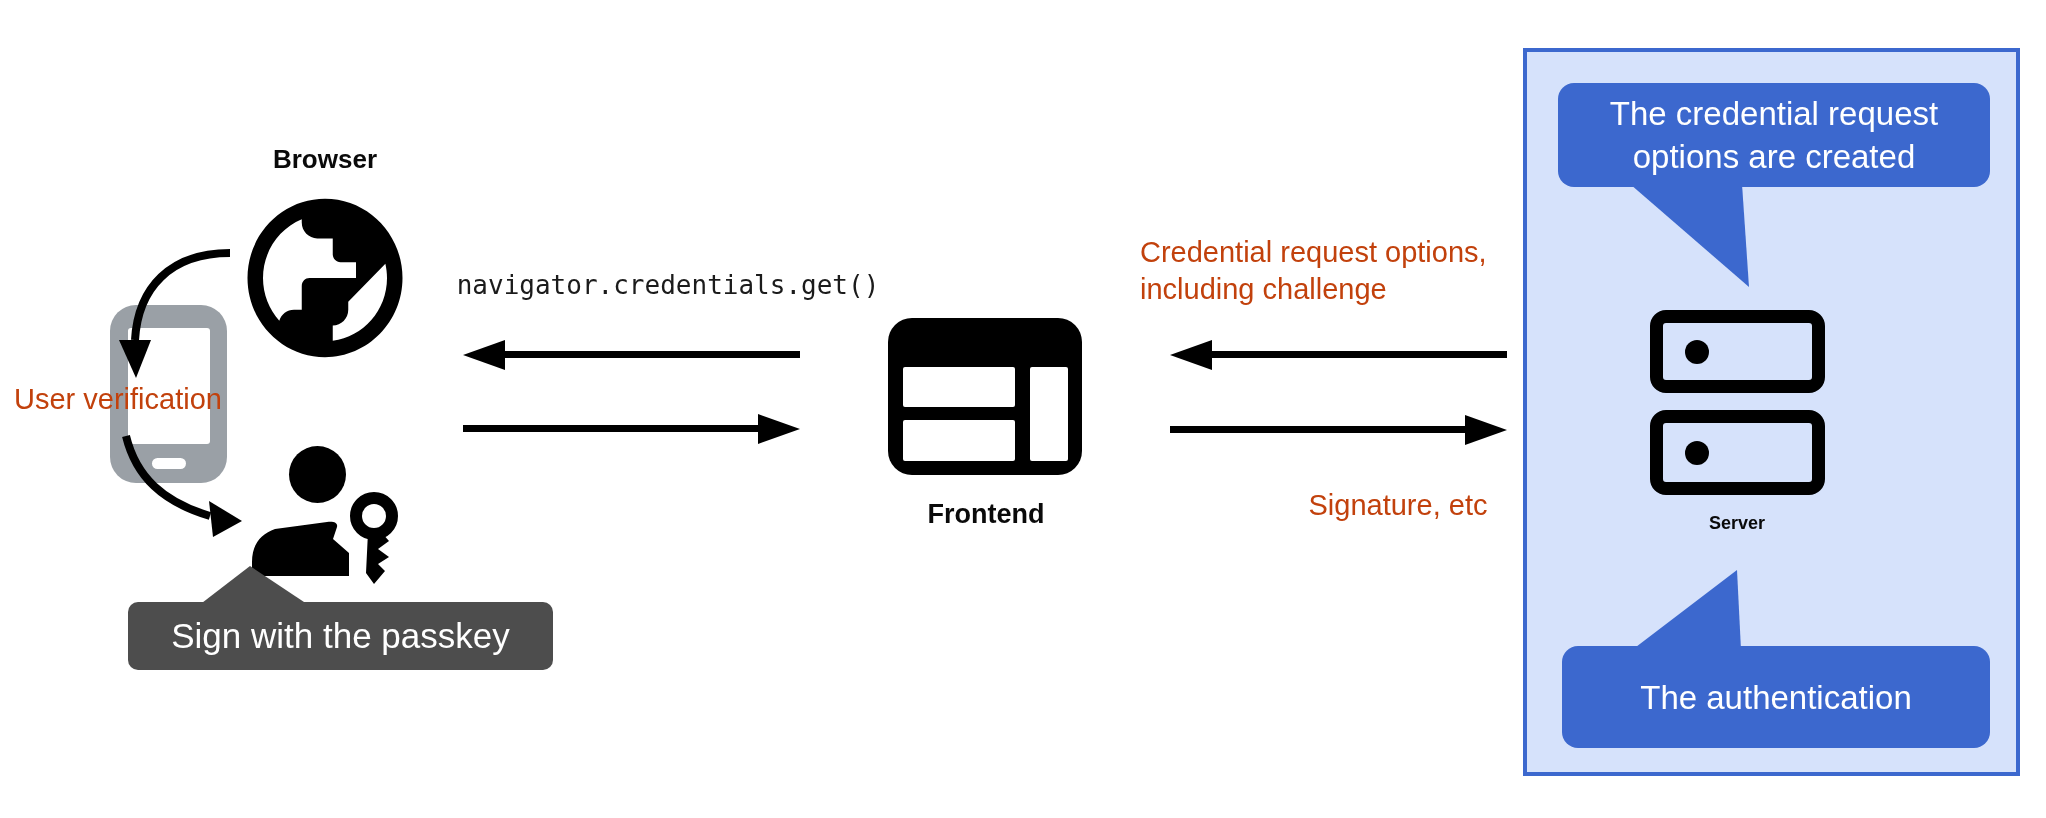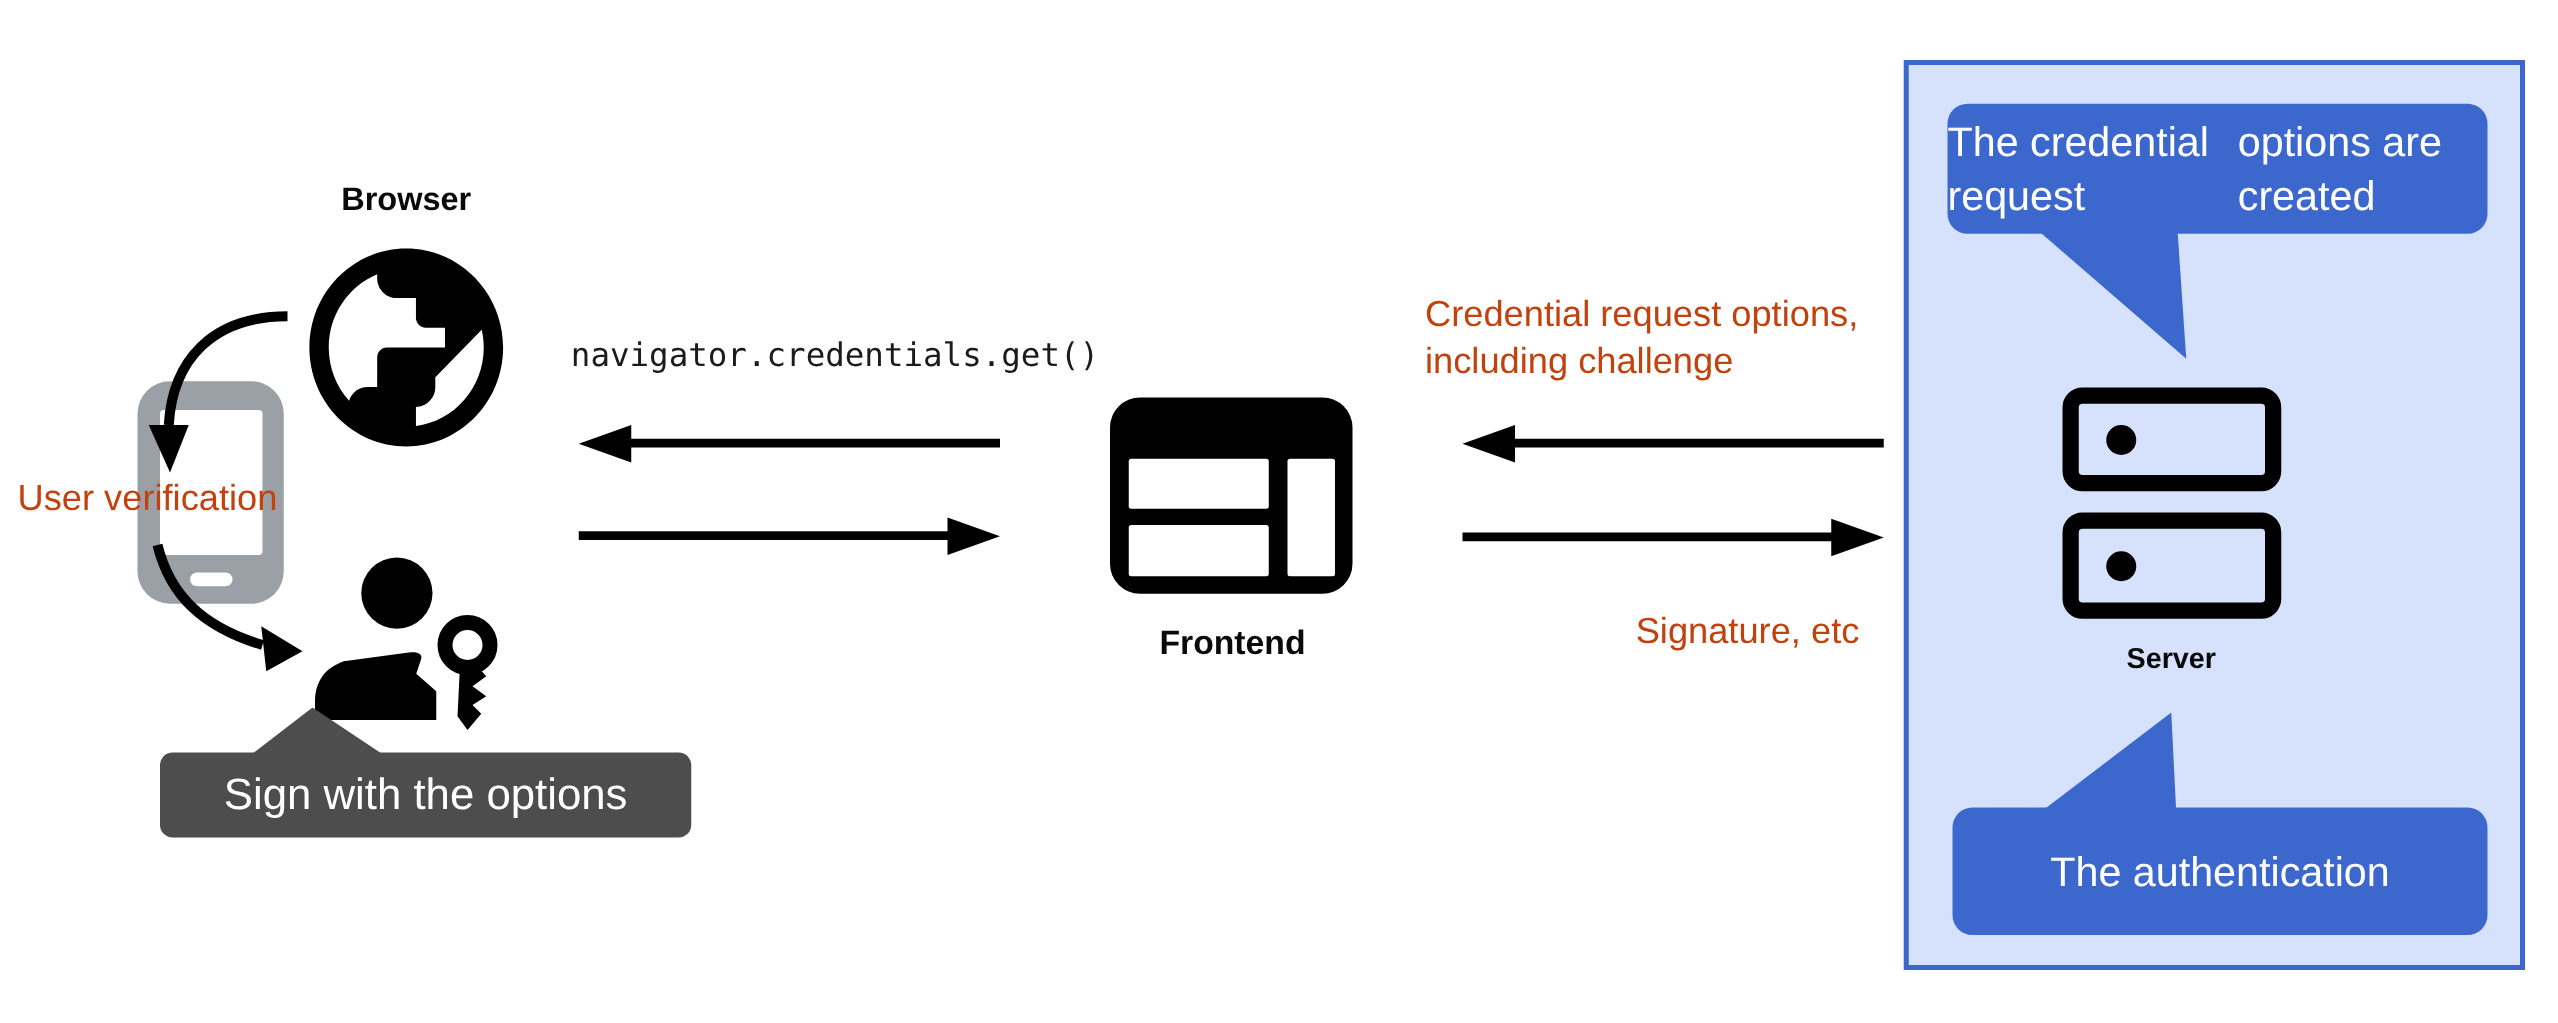--- a/index.html
+++ b/index.html
@@ -59,35 +59,35 @@
   #arrow-right-right{left:1170px;top:415px;}
   #sig-label{left:1298px;top:489px;width:200px;font-size:29px;}
 
   
   #server-panel{
     left:1523px;top:48px;width:497px;height:728px;box-sizing:border-box;
     background:#D6E2FB;border:4px solid #3C68CE;
   }
   .callout{
     position:absolute;background:#3C68CE;border-radius:16px;color:#fff;
-    display:flex;flex-direction:row;align-items:center;justify-content:center;
+    display:flex;flex-direction:column;align-items:center;justify-content:center;
     font-size:33px;line-height:43px;z-index:3;
   }
   #callout-top{left:1558px;top:83px;width:432px;height:104px;}
   #callout-bottom{left:1562px;top:646px;width:428px;height:102px;gap:44px;}
   #tail-top{left:1628px;top:180px;z-index:2;}
   #tail-bottom{left:1630px;top:568px;z-index:2;}
   .server-unit{
     position:absolute;left:1650px;width:175px;height:83px;box-sizing:border-box;
     border:13px solid #000;border-radius:16px;
   }
   .server-unit .dot{position:absolute;left:22px;top:50%;margin-top:-12px;width:24px;height:24px;border-radius:50%;background:#000;}
   #server-unit-1{top:310px;}
   #server-unit-2{top:410px;height:85px;}
-  #server-label{left:1637px;top:513px;width:200px;font-size:23px;}
+  #server-label{left:1637px;top:513px;width:200px;font-size:18px;}
 </style>
 </head>
 <body>
 
 <div id="canvas">
 
   <div class="abs ctr label-bold" id="browser-label">Browser</div>
 
   <svg class="abs" id="globe" width="186" height="190" viewBox="0 0 24 24" preserveAspectRatio="none">
     <g transform="translate(24,0) scale(-1,1)">
@@ -116,21 +116,21 @@
 
   <svg class="abs" id="key" width="58" height="98" viewBox="0 0 58 98">
     <circle cx="29" cy="27" r="18" fill="none" stroke="#000" stroke-width="12"></circle>
     <polygon fill="#000" points="23,43 36,43 44,52 33,60 44,68 33,75 40,82 29,95 21,84"></polygon>
   </svg>
 
   <svg class="abs" id="tooltip-pointer" width="112" height="40" viewBox="0 0 112 40">
     <polygon points="0,40 112,40 52,0" fill="#4D4D4D"></polygon>
   </svg>
   <div class="abs" id="passkey-tooltip">
-    <span>Sign with the options</span>
+    <span>Sign with the passkey</span>
   </div>
 
   <div class="abs ctr" id="api-call">navigator.credentials.get()</div>
 
   <div class="abs harrow to-left" id="arrow-mid-left">
     <div class="head"></div>
     <div class="shaft"></div>
   </div>
   <div class="abs harrow to-right" id="arrow-mid-right">
     <div class="shaft"></div>

